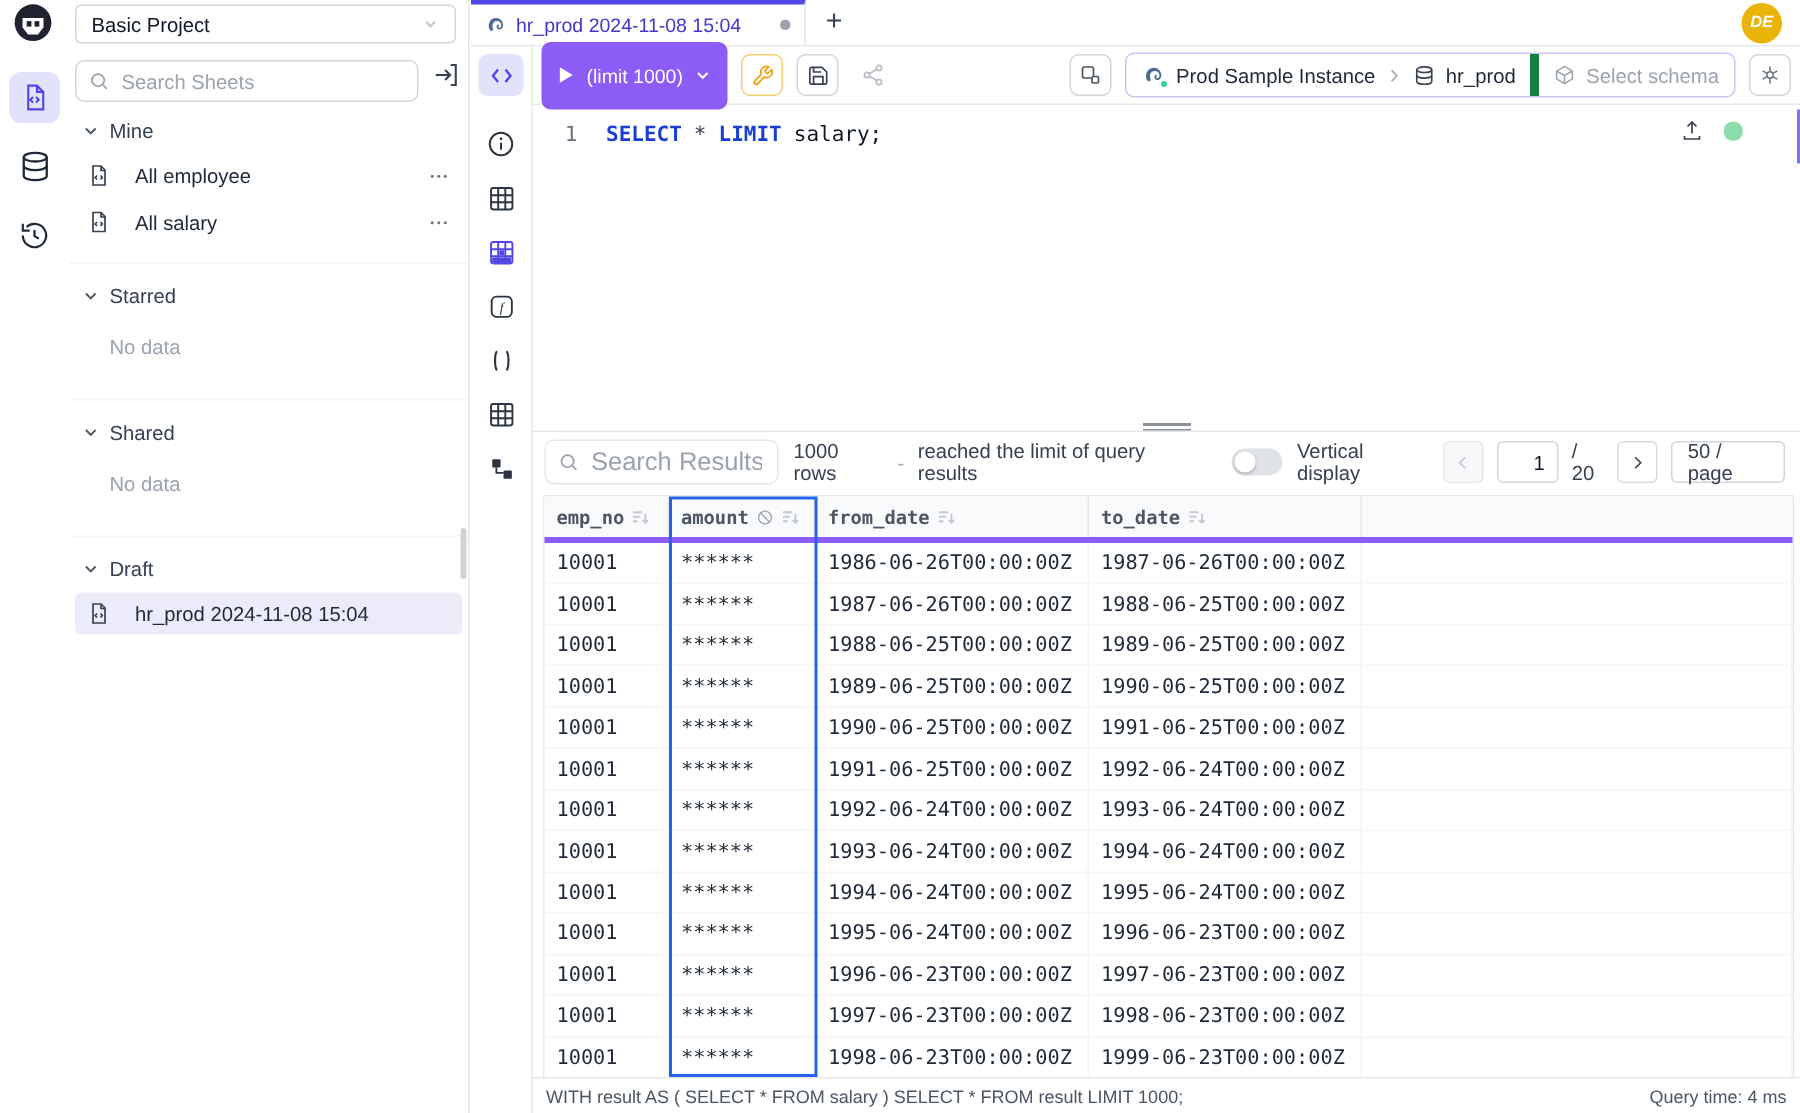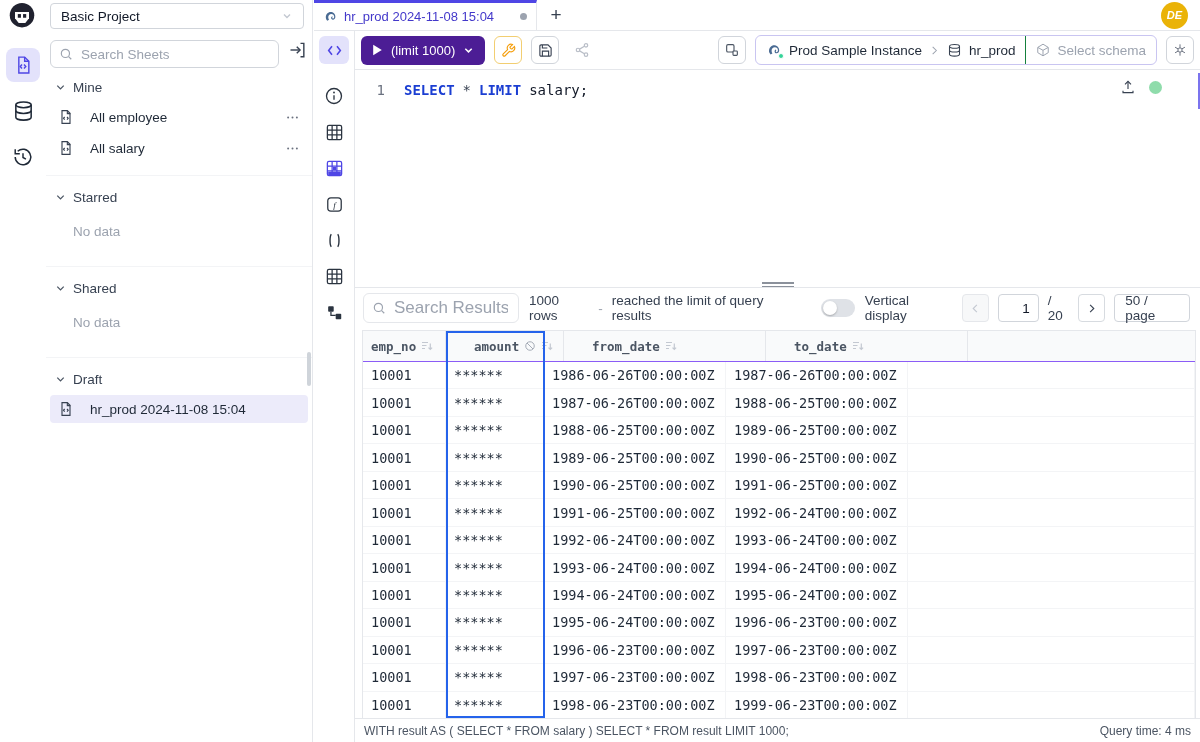--- a/index.html
+++ b/index.html
@@ -45,28 +45,28 @@
   .avatar{margin-left:auto;margin-right:12px;align-self:center;width:27px;height:27px;border-radius:50%;background:#eab308;
           color:#fff;font-size:11px;font-weight:700;display:flex;align-items:center;justify-content:center;cursor:pointer;font-style:italic;}
 
   .content{flex:1;display:flex;min-height:0;}
   .editor-rail{width:41px;border-right:1px solid #e5e7eb;display:flex;flex-direction:column;align-items:center;padding-top:5px;}
   .code-btn{width:30px;height:28px;border-radius:6px;background:#e3e2fb;display:flex;align-items:center;justify-content:center;margin-bottom:14px;cursor:pointer;}
   .rail-icon{width:22px;height:22px;color:#2b3440;margin:7px 0;display:flex;align-items:center;justify-content:center;cursor:pointer;}
 
   .workspace{flex:1;display:flex;flex-direction:column;min-width:0;}
   .toolbar{height:39px;border-bottom:1px solid #e5e7eb;display:flex;align-items:center;gap:9px;padding:0 6px;}
-  .run-btn{height:29px;background:#4c1d95;border-radius:6px;color:#fff;display:flex;align-items:center;gap:8px;padding:0 11px;font-size:13px;cursor:pointer;}
+  .run-btn{height:45px;background:#8b5cf6;border-radius:6px;color:#fff;display:flex;align-items:center;gap:8px;padding:0 11px;font-size:13px;cursor:pointer;}
   .icon-btn{width:28px;height:28px;border:1px solid #d1d5db;border-radius:6px;display:flex;align-items:center;justify-content:center;background:#fff;cursor:pointer;}
   .icon-btn.wrench{border-color:#f2ce71;}
   .icon-btn.ghost{border-color:transparent;}
   .sp{flex:1;}
   .conn-group{display:flex;align-items:center;height:30px;border:1px solid #c9c5f1;border-radius:6px;font-size:13.5px;color:#1f2937;background:#fff;}
   .conn-part{display:flex;align-items:center;gap:7px;padding:0 10px;height:100%;cursor:pointer;}
-  .conn-schema{border-left:1px solid #15803d;color:#9ca3af;}
+  .conn-schema{border-left:6px solid #15803d;color:#9ca3af;}
   .pg-wrap{position:relative;display:flex;}
   .pg-status{position:absolute;right:-2px;bottom:-1px;width:6px;height:6px;border-radius:50%;background:#34d399;border:1px solid #fff;}
 
   .editor{height:212px;position:relative;font-family:"DejaVu Sans Mono","Liberation Mono",monospace;font-size:14px;}
   .gutter{position:absolute;left:0;top:12px;width:30px;text-align:right;color:#6b7280;}
   .codeline{position:absolute;left:49px;top:12px;white-space:pre;color:#111827;}
   .codeline span{display:inline-block;margin-right:8px;}
   .kw{color:#1b3ed2;font-weight:700;}
   .op{color:#374151;}
   .editor-actions{position:absolute;right:38px;top:9px;display:flex;gap:13px;align-items:center;}
@@ -85,21 +85,21 @@
   .knob{position:absolute;left:2px;top:2px;width:14px;height:14px;border-radius:50%;background:#fff;box-shadow:0 1px 2px rgba(0,0,0,.25);}
   .pager{margin-left:auto;display:flex;align-items:center;gap:9px;margin-right:2px;}
   .pg-btn{width:28px;height:28px;border:1px solid #e5e7eb;border-radius:4px;display:flex;align-items:center;justify-content:center;background:#f7f8f9;color:#c3c8d1;cursor:pointer;}
   .pg-btn.next{background:#fff;border-color:#d7dbe0;color:#374151;}
   .pg-num{width:42px;height:28px;border:1px solid #d1d5db;border-radius:4px;display:flex;align-items:center;justify-content:flex-end;padding:0 8px;color:#111827;background:#fff;}
   .pg-total{color:#374151;}
   .pg-size{height:28px;border:1px solid #d1d5db;border-radius:4px;display:flex;align-items:center;padding:0 10px;color:#374151;background:#fff;cursor:pointer;}
 
   .tablewrap{height:388px;margin:2px 4px 0 7px;position:relative;border:1px solid #e5e7eb;border-bottom:none;
              font-family:"DejaVu Sans Mono","Liberation Mono",monospace;}
-  .thead{height:31px;display:flex;background:#f9fafb;border-bottom:1px solid #8b5cf6;font-size:12.5px;font-weight:700;color:#4b5563;gap:20px;}
+  .thead{height:31px;display:flex;background:#f9fafb;border-bottom:4px solid #8b5cf6;font-size:12.5px;font-weight:700;color:#4b5563;}
   .th{display:flex;align-items:center;gap:5px;padding:0 8px;border-right:1px solid #e5e7eb;cursor:pointer;}
   .c0{width:83px;flex:none;}
   .c1{width:98px;flex:none;}
   .c2{width:182px;flex:none;}
   .c3{width:182px;flex:none;}
   .cf{flex:1;border-right:none;}
   .tbody{position:absolute;left:0;right:0;top:31px;bottom:0;display:flex;flex-direction:column;font-size:13.5px;color:#1f2937;}
   .tr{flex:1;display:flex;align-items:stretch;border-bottom:1px solid #f3f4f6;}
   .tr:last-child{border-bottom:none;}
   .td{display:flex;align-items:center;padding:0 8px;border-right:1px solid #f3f4f6;cursor:default;}

